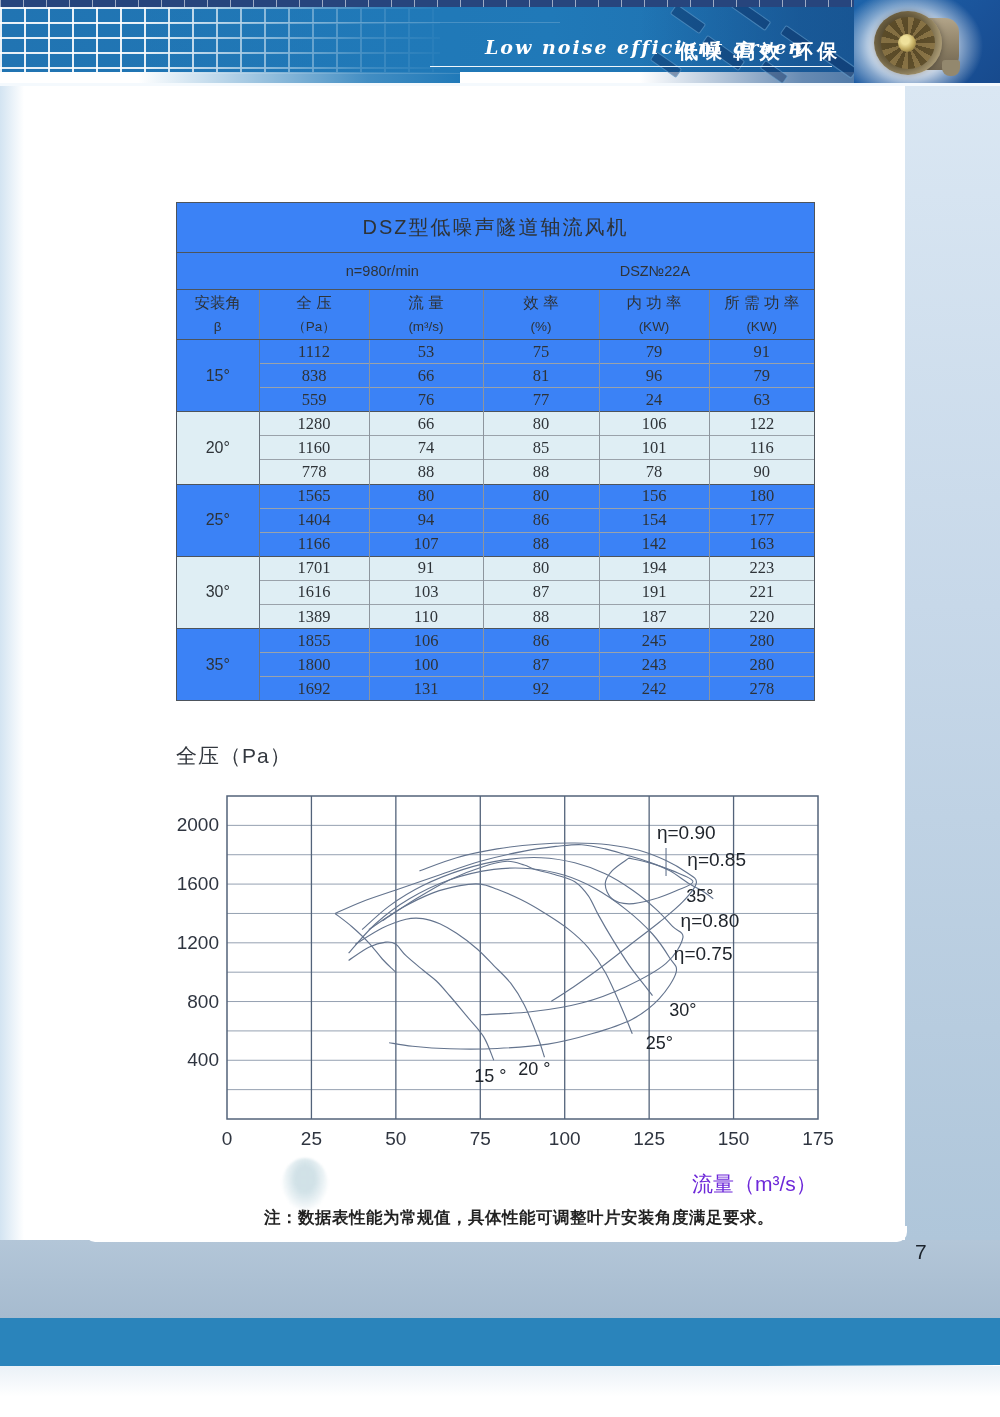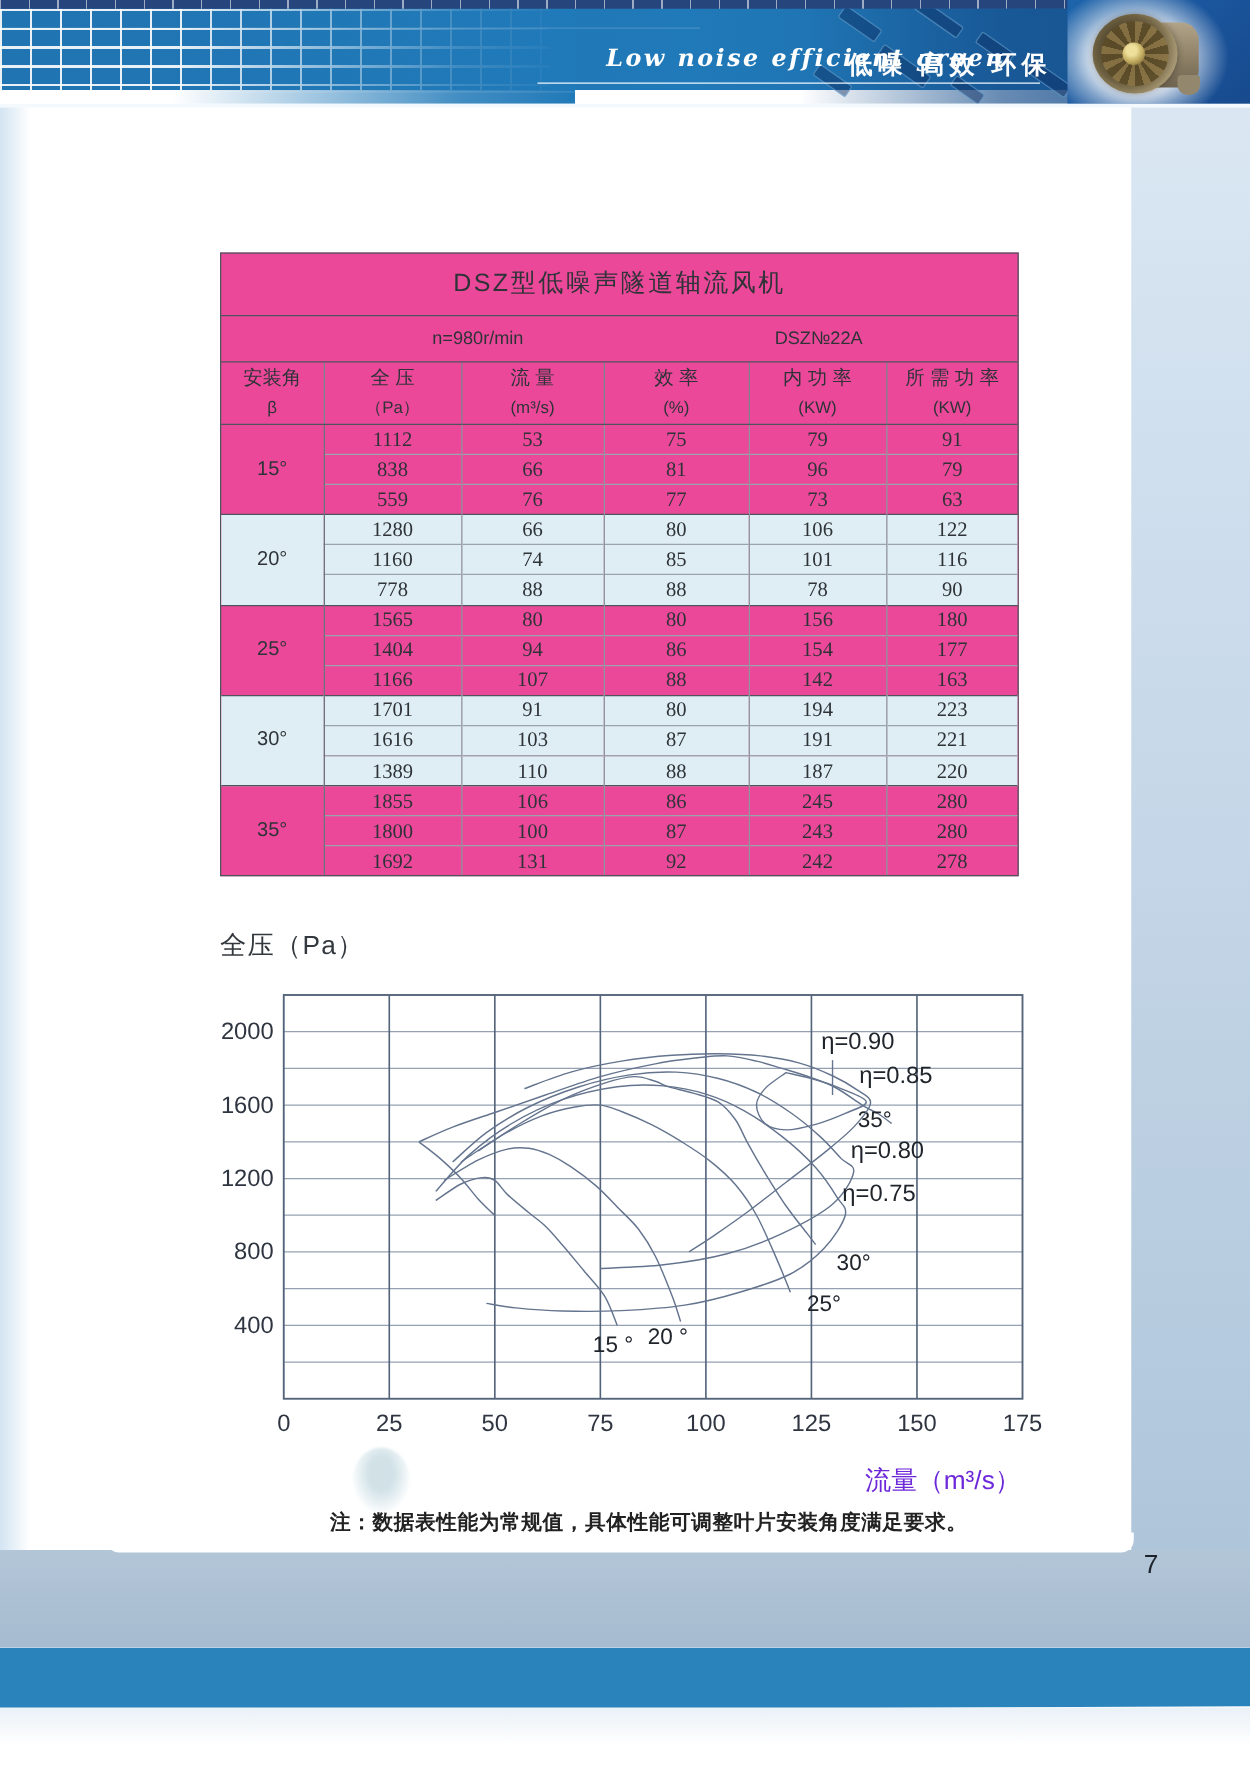--- a/index.html
+++ b/index.html
@@ -48,21 +48,21 @@
     background:#93886e;}
   .banner-bottom{position:absolute;left:0;top:83px;width:100%;height:3px;background:#f4f9fd;}
 
   
   .band-right{position:absolute;right:0;top:86px;width:95px;height:1154px;
     background:linear-gradient(180deg,#dae7f3 0%,#c7d8e9 45%,#afc6da 100%);}
   .band-left{position:absolute;left:0;top:86px;width:24px;height:1154px;
     background:linear-gradient(90deg,#d3e4f2 0%,rgba(255,255,255,0) 100%);}
 
   
-  .spec-wrap{position:absolute;left:176px;top:202px;width:637px;border:1.6px solid #4d545c;background:#ec4899;color:#2e3338;}
+  .spec-wrap{position:absolute;left:176px;top:202px;width:637px;border:1.6px solid #4d545c;background:#3b82f6;color:#2e3338;}
   .tbl-title{height:49px;line-height:49px;text-align:center;font-size:20px;letter-spacing:2px;
     border-bottom:1.4px solid #4d545c;font-weight:500;}
   .tbl-sub{height:36px;line-height:36px;position:relative;border-bottom:1.6px solid #4d545c;font-size:14.5px;}
   .tbl-sub .l{position:absolute;left:26.5%;}
   .tbl-sub .r{position:absolute;left:69.5%;}
   table.spec{border-collapse:collapse;width:100%;table-layout:fixed;}
   table.spec th,table.spec td{padding:0;text-align:center;font-weight:normal;}
   table.spec th{height:49px;font-size:15.5px;border-right:1px solid #7c848d;border-bottom:1.6px solid #4d545c;line-height:1.45;}
   table.spec td{height:23.1px;font-size:16.5px;font-family:"Liberation Serif",serif;
     border-right:1px solid #8d959d;border-top:1px solid #9aa2aa;}
@@ -176,21 +176,21 @@
           <td>838</td>
           <td>66</td>
           <td>81</td>
           <td>96</td>
           <td>79</td>
         </tr>
         <tr>
           <td>559</td>
           <td>76</td>
           <td>77</td>
-          <td>73</td>
+          <td>24</td>
           <td>63</td>
         </tr>
         <tr class="shaded group-start">
           <td rowspan="3" class="angle">20°</td>
           <td>1280</td>
           <td>66</td>
           <td>80</td>
           <td>106</td>
           <td>122</td>
         </tr>

